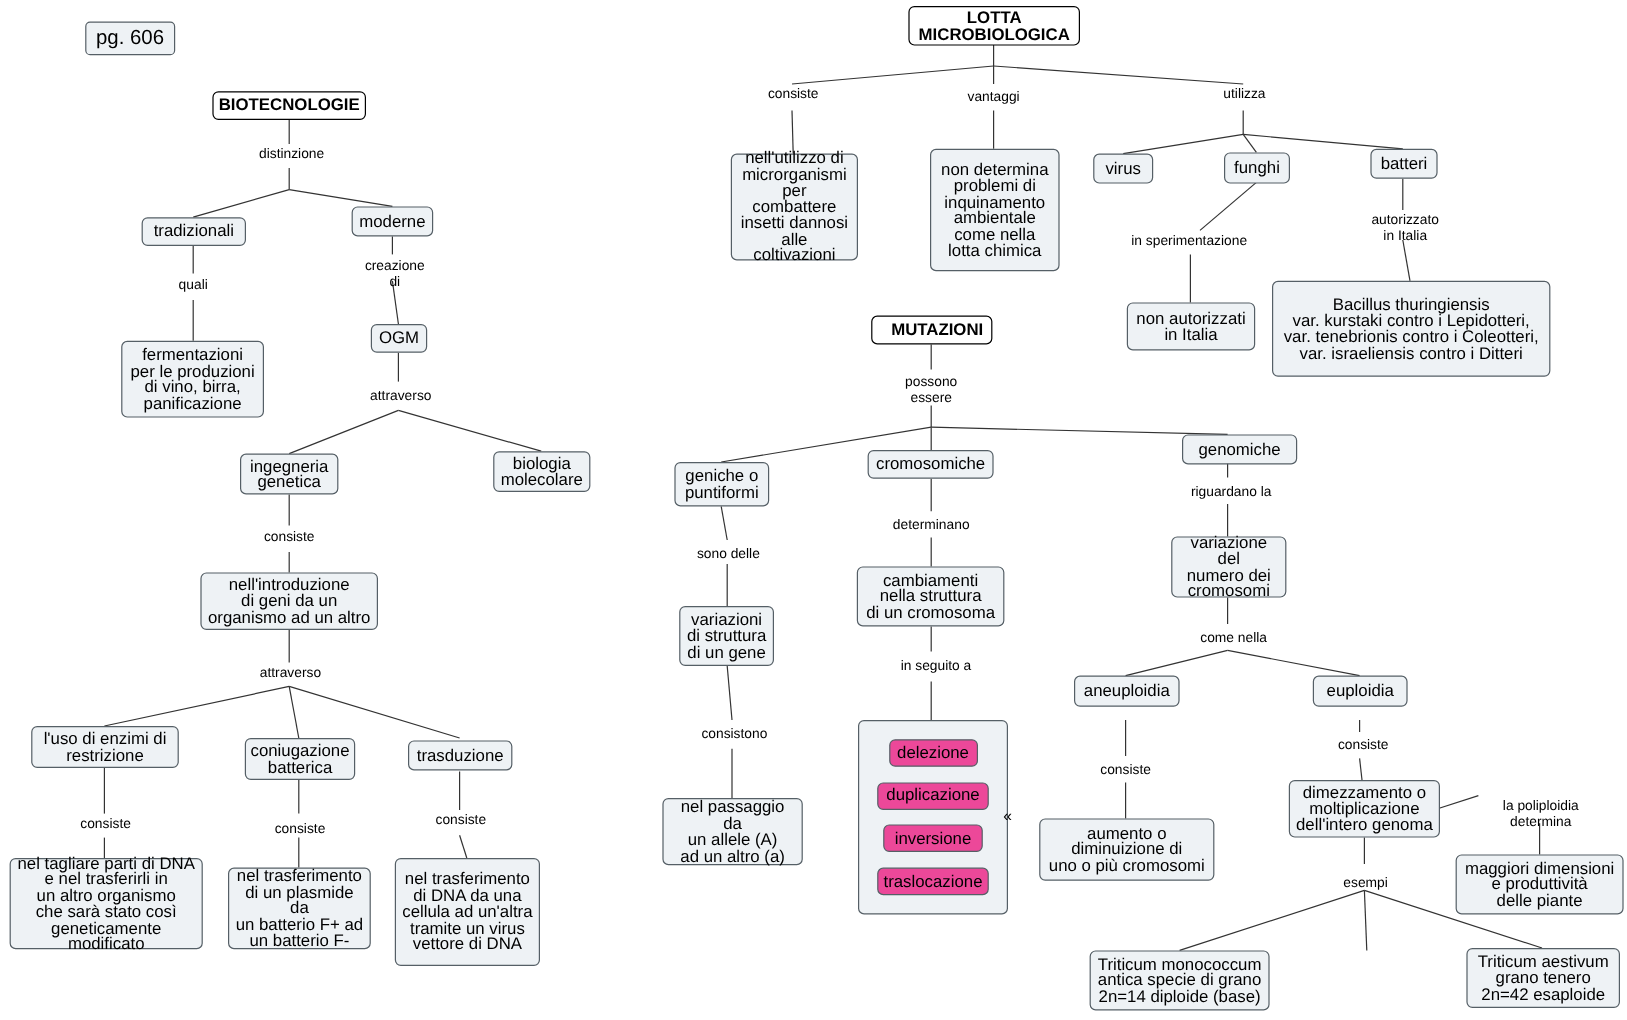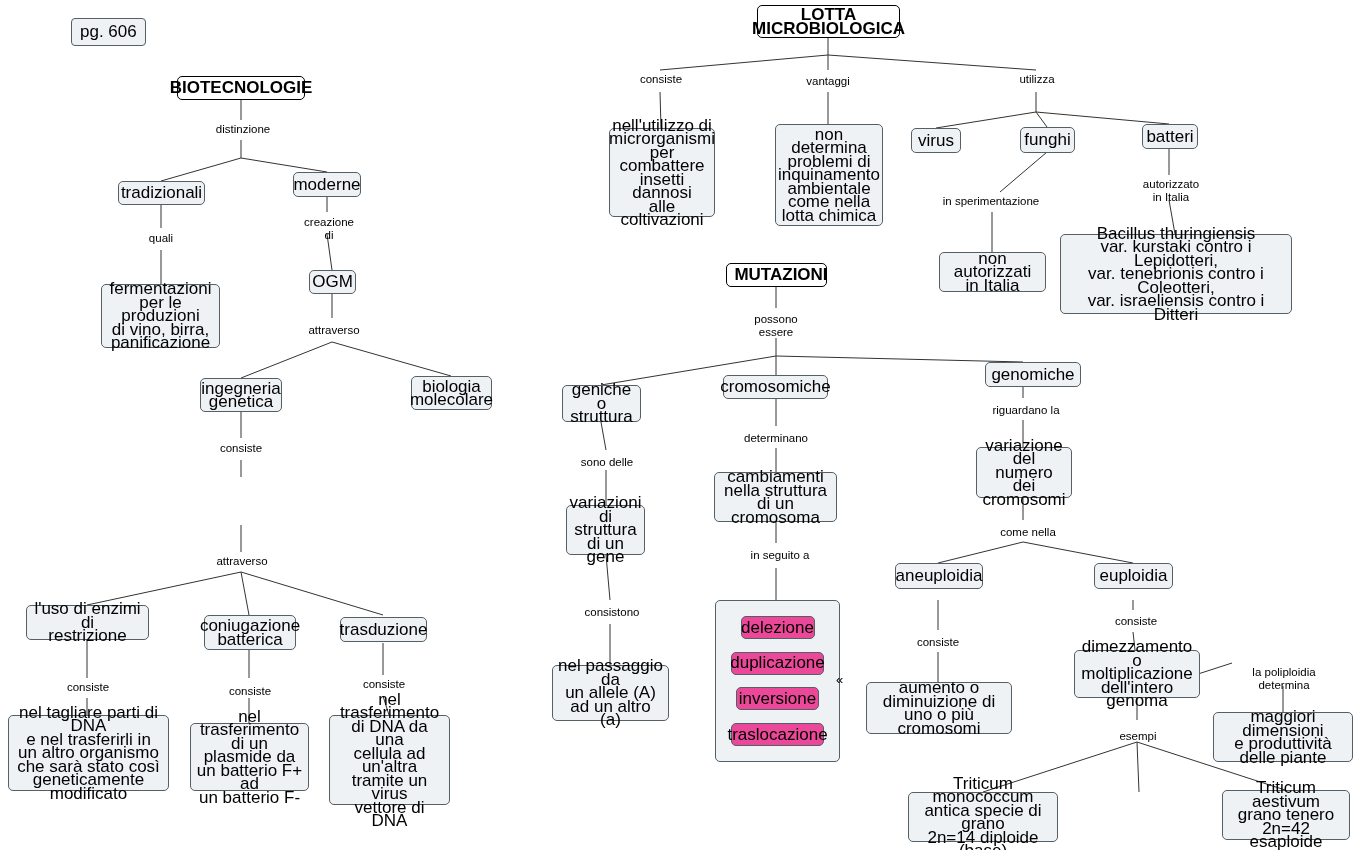--- a/index.html
+++ b/index.html
@@ -23,21 +23,21 @@
     height: 850px;
     pointer-events: none;
   }
   .node {
     position: absolute;
     box-sizing: border-box;
     border: 1px solid #555f66;
     border-radius: 5px;
     background: #eef2f5;
     color: #000000;
-    font-size: 17px;
+    font-size: 14px;
     line-height: 13.5px;
     text-align: center;
     display: flex;
     align-items: center;
     justify-content: center;
     padding: 2px 5px;
     white-space: pre-line;
   }
   .node.title {
     font-weight: bold;
@@ -169,20 +169,23 @@
 
   <div class="label" style="left:297px; top:324px; width:74px;">attraverso</div>
 
   <div class="node" style="left:200px; top:378px; width:82px; height:34px;">ingegneria
 genetica</div>
   <div class="node" style="left:411px; top:376px; width:81px; height:34px;">biologia
 molecolare</div>
 
   <div class="label" style="left:211px; top:442px; width:60px;">consiste</div>
 
+  <div class="node" style="left:167px; top:477px; width:148px; height:48px;">nell'introduzione
+di geni da un
+organismo ad un altro</div>
 
   <div class="label" style="left:206px; top:555px; width:72px;">attraverso</div>
 
   <div class="node" style="left:26px; top:605px; width:123px; height:35px;">l'uso di enzimi di
 restrizione</div>
   <div class="node" style="left:204px; top:615px; width:92px; height:35px;">coniugazione
 batterica</div>
   <div class="node" style="left:340px; top:617px; width:87px; height:25px;">trasduzione</div>
 
   <div class="label" style="left:58px; top:681px; width:60px;">consiste</div>
@@ -237,21 +240,21 @@
 var. kurstaki contro i Lepidotteri,
 var. tenebrionis contro i Coleotteri,
 var. israeliensis contro i Ditteri</div>
 
   <div class="node title" style="left:726px; top:263px; width:101px; height:24px;padding-left:14px;">MUTAZIONI</div>
 
   <div class="label" style="left:741px; top:313px; width:70px;">possono
 essere</div>
 
   <div class="node" style="left:562px; top:385px; width:79px; height:37px;">geniche o
-struttura</div>
+puntiformi</div>
   <div class="node" style="left:723px; top:375px; width:105px; height:24px;">cromosomiche</div>
   <div class="node" style="left:985px; top:362px; width:96px; height:25px;">genomiche</div>
 
   <div class="label" style="left:570px; top:456px; width:74px;">sono delle</div>
   <div class="node" style="left:566px; top:505px; width:79px; height:50px;">variazioni
 di struttura
 di un gene</div>
   <div class="label" style="left:574px; top:606px; width:76px;">consistono</div>
   <div class="node" style="left:552px; top:665px; width:117px; height:56px;">nel passaggio da
 un allele (A)

